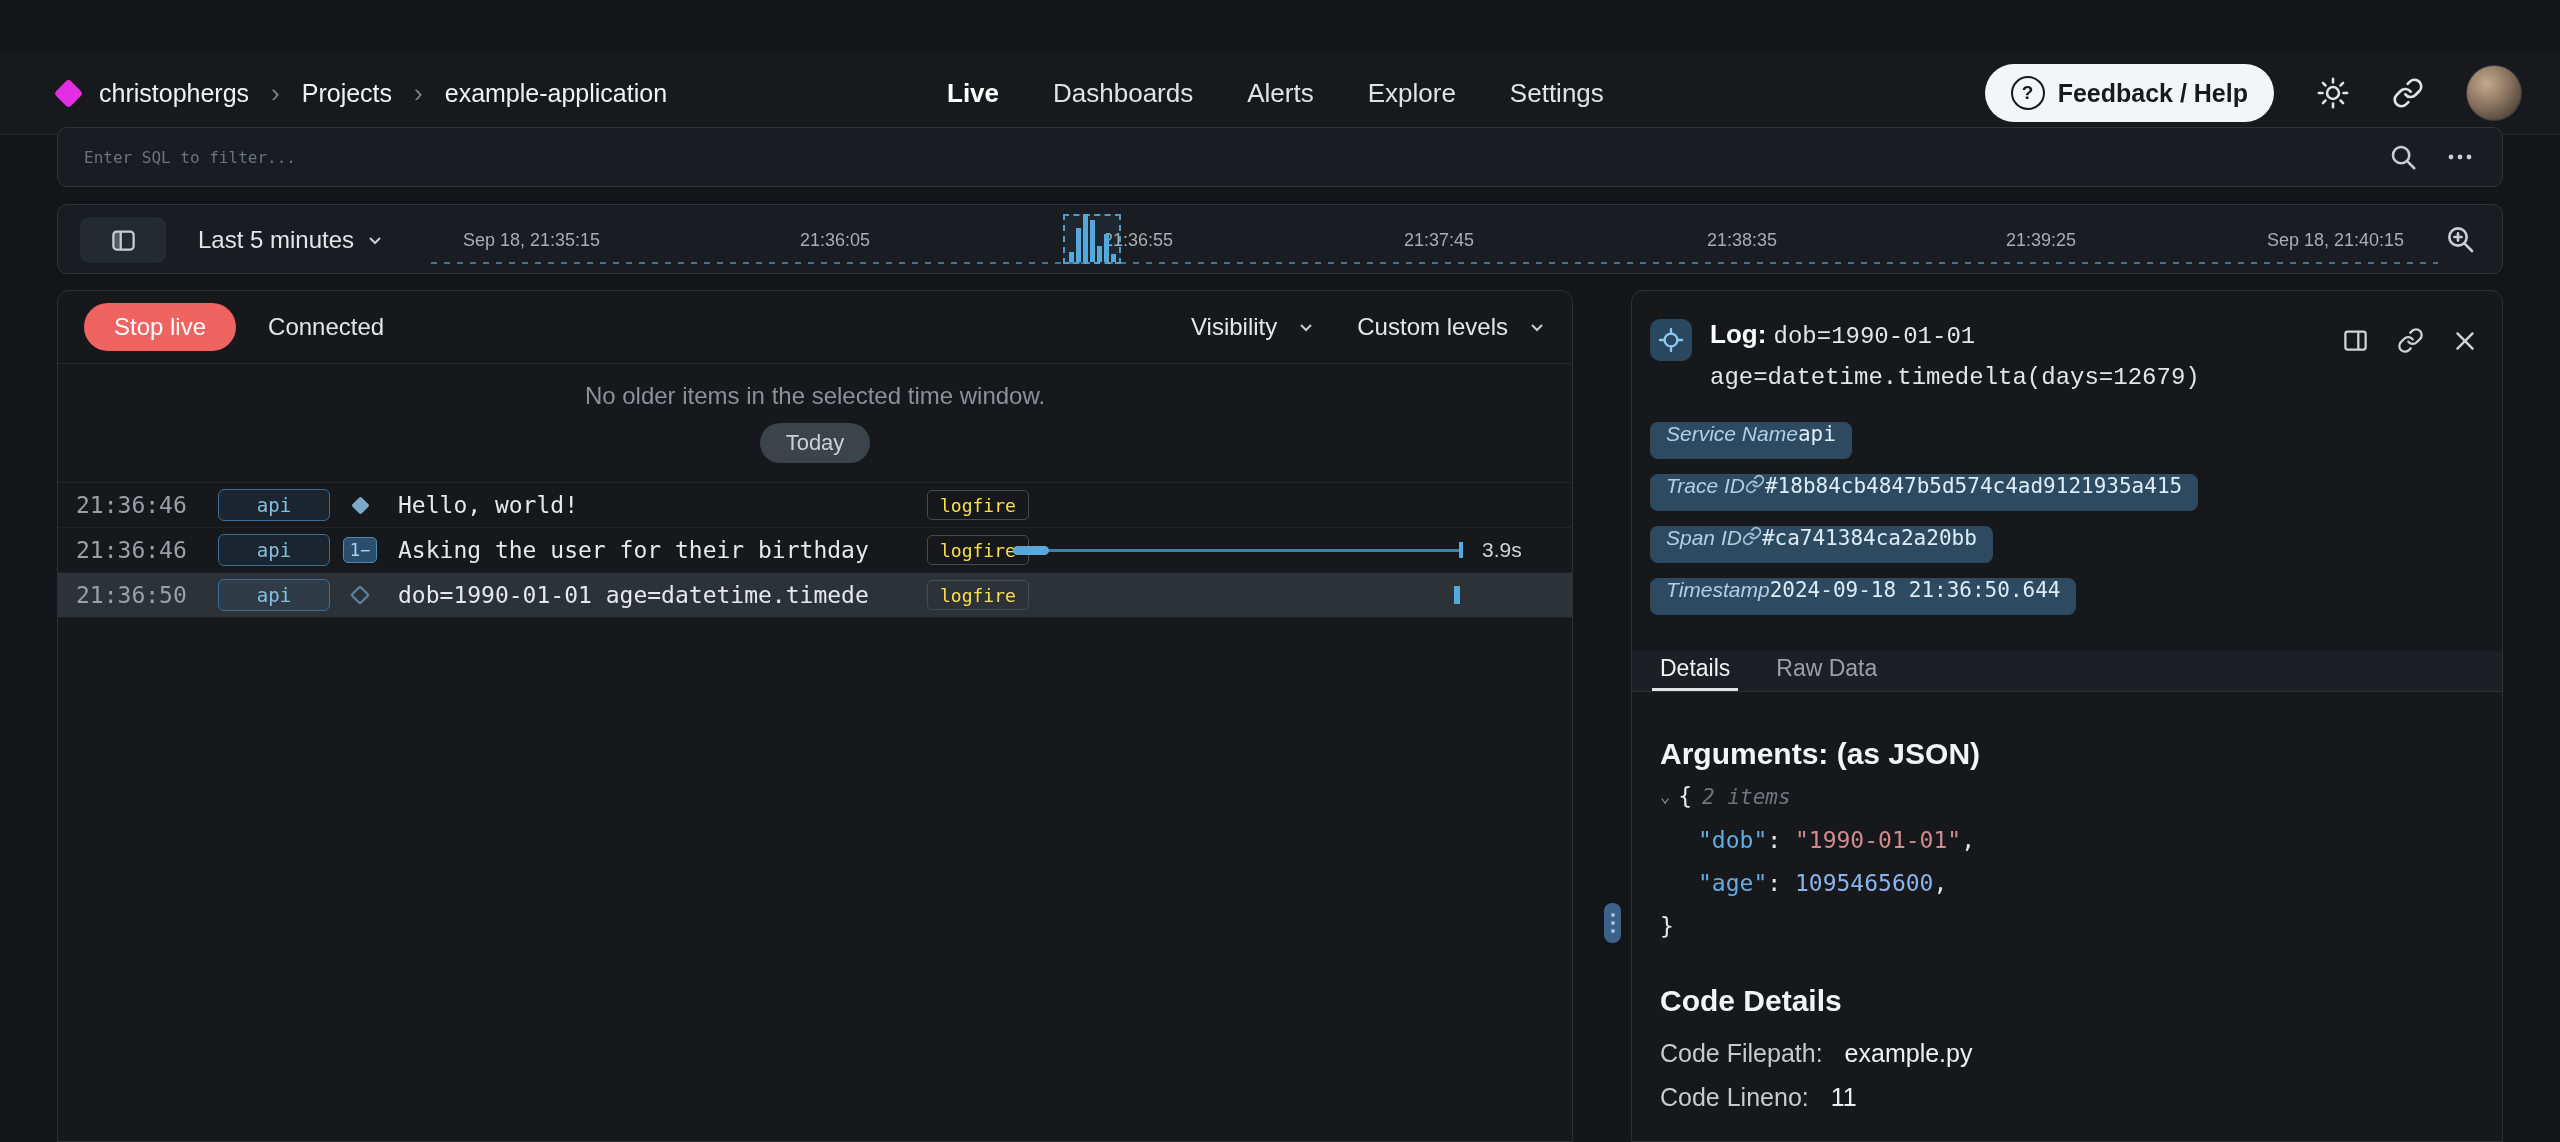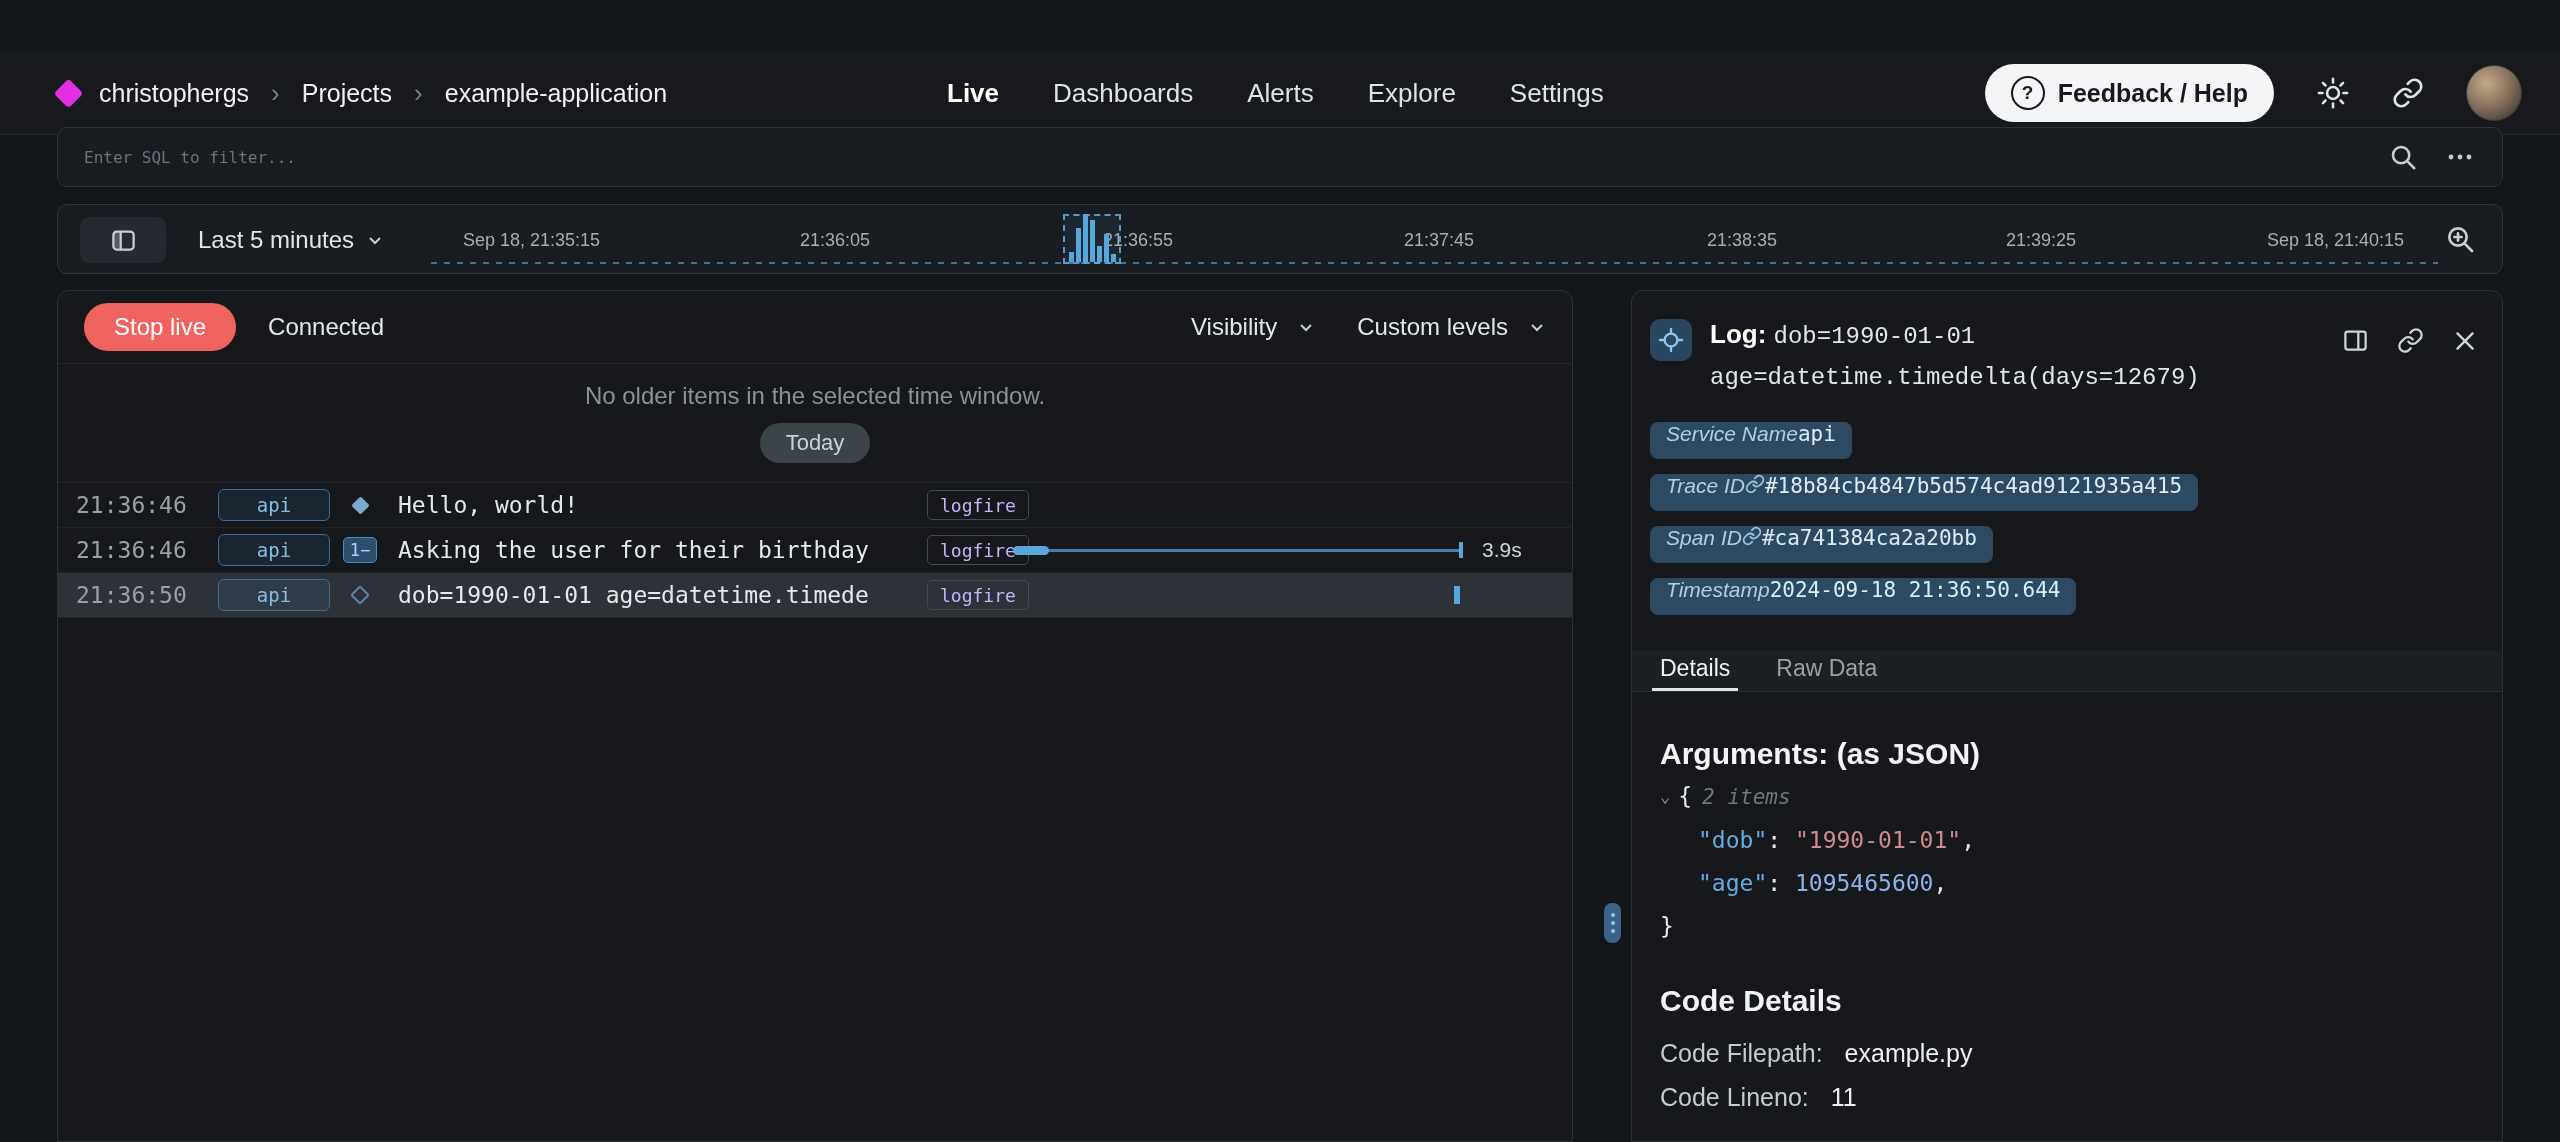--- a/index.html
+++ b/index.html
@@ -73,21 +73,21 @@
             border-radius:6px;color:#85bfe4;font-family:"DejaVu Sans Mono",monospace;font-size:19px;
             display:flex;align-items:center;justify-content:center;margin-left:24px;}
   .row-icon{width:36px;display:flex;justify-content:center;margin-left:12px;}
   .dmd{width:13px;height:13px;transform:rotate(45deg);background:#7da9c9;border-radius:2px;}
   .dmd.outline{background:transparent;border:2px solid #5d87a6;width:10px;height:10px;}
   .nest-badge{min-width:34px;height:26px;box-sizing:border-box;border-radius:5px;background:#2c4e6d;
               border:1px solid #4d89b8;color:#a9d4f5;font-size:17px;display:flex;align-items:center;
               justify-content:center;font-family:"DejaVu Sans Mono",monospace;}
   .row-msg{margin-left:20px;font-family:"DejaVu Sans Mono",monospace;font-size:23px;color:#e6e9ec;white-space:pre;}
   .logfire-tag{position:absolute;left:869px;height:30px;box-sizing:border-box;padding:0 12px;
-               border:1px solid #454b51;border-radius:5px;color:#c4b5fd;
+               border:1px solid #454b51;border-radius:5px;color:#fde047;
                font-family:"DejaVu Sans Mono",monospace;font-size:18px;display:flex;align-items:center;}
   .duration-bar{position:absolute;left:955px;width:450px;height:100%;top:0;}
   .dur-line{position:absolute;left:0;right:0;top:50%;height:3px;margin-top:-1.5px;background:#3f80ad;}
   .dur-seg{position:absolute;left:0;width:36px;height:9px;border-radius:5px;background:#5aa7db;top:50%;margin-top:-4.5px;}
   .dur-tick{position:absolute;right:0;width:4px;height:16px;background:#5aa7db;top:50%;margin-top:-8px;}
   .dur-label{position:absolute;left:1424px;top:50%;transform:translateY(-52%);font-size:21px;color:#cfd4d9;}
   .mini-bar{position:absolute;left:1396px;width:6px;height:18px;background:#55a8dc;top:13px;}
 
   .panel-grip{position:absolute;left:1604px;top:903px;width:17px;height:40px;border-radius:8px;background:#3d628a;
               display:flex;flex-direction:column;align-items:center;justify-content:center;gap:4px;}

